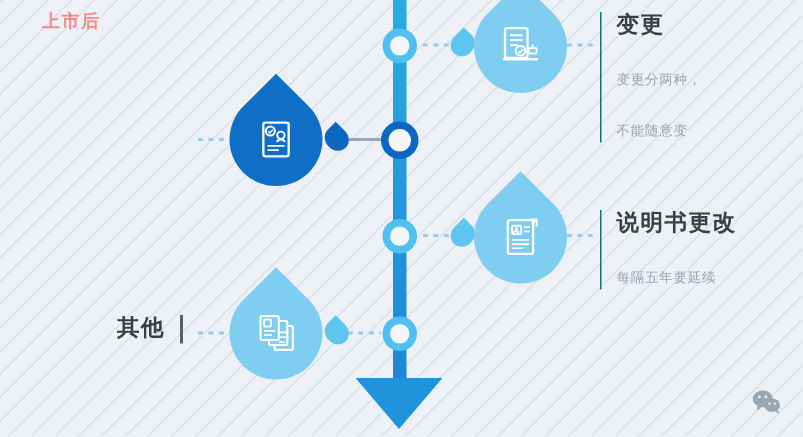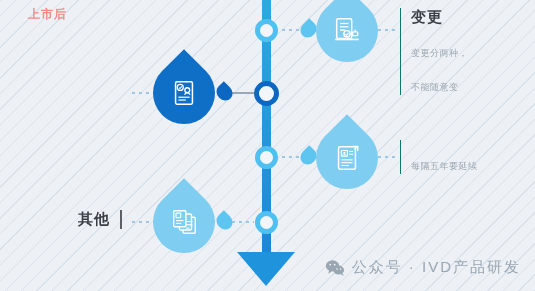--- a/index.html
+++ b/index.html
@@ -166,20 +166,21 @@
         <line x1="10" y1="18" x2="22" y2="18" stroke="#ffffff" stroke-width="1.2"></line>
         <line x1="10" y1="21" x2="22" y2="21" stroke="#ffffff" stroke-width="1.2"></line>
         <line x1="10" y1="24" x2="18" y2="24" stroke="#ffffff" stroke-width="1.2"></line>
         <path d="M22.5 3.5 l5 0 l0 5" fill="none" stroke="#ffffff" stroke-width="1.4"></path>
         <path d="M24 7 l3 -3" stroke="#ffffff" stroke-width="1.3"></path>
       </svg>
     </span>
   </div>
   <div class="dotline" style="left:378px;top:156px;width:20px;"></div>
   <div class="label right" style="left:400px;top:140px;">
+    <div class="ttl">说明书更改</div>
     <div class="sub">每隔五年要延续</div>
   </div>
 
   <div class="dotline" style="left:232px;top:221px;width:22px;"></div>
   <div class="minidot light" style="left:216px;top:214px;width:17px;height:15px;border-radius:0 50% 50% 50%;transform:rotate(45deg);"></div>
   <div class="drop light point-right" style="left:153px;top:191px;">
     <span class="ico">
       <svg width="30" height="30" viewBox="0 0 32 32">
         <rect x="15" y="11" width="13" height="17" rx="1.2" fill="none" stroke="#ffffff" stroke-width="1.5"></rect>
         <rect x="11" y="7.5" width="13" height="17" rx="1.2" fill="#7fcdf0" stroke="#ffffff" stroke-width="1.5"></rect>
@@ -204,16 +205,15 @@
         <ellipse cx="9" cy="8" rx="8" ry="6.7" fill="#9aa6b2"></ellipse>
         <polygon points="5,13 4,17.5 8,14.8" fill="#9aa6b2"></polygon>
         <circle cx="6.3" cy="6.4" r="1.15" fill="#edf1f5"></circle>
         <circle cx="11.6" cy="6.4" r="1.15" fill="#edf1f5"></circle>
         <ellipse cx="16.5" cy="13" rx="6.4" ry="5.4" fill="#9aa6b2"></ellipse>
         <polygon points="21,16.8 22.6,20 19.3,18.2" fill="#9aa6b2"></polygon>
         <circle cx="14.4" cy="11.8" r="0.95" fill="#edf1f5"></circle>
         <circle cx="18.7" cy="11.8" r="0.95" fill="#edf1f5"></circle>
       </svg>
     </span>
-    <span>公众号 · IVD产品研发</span>
   </div>
 
 </div>
 
 </body></html>

